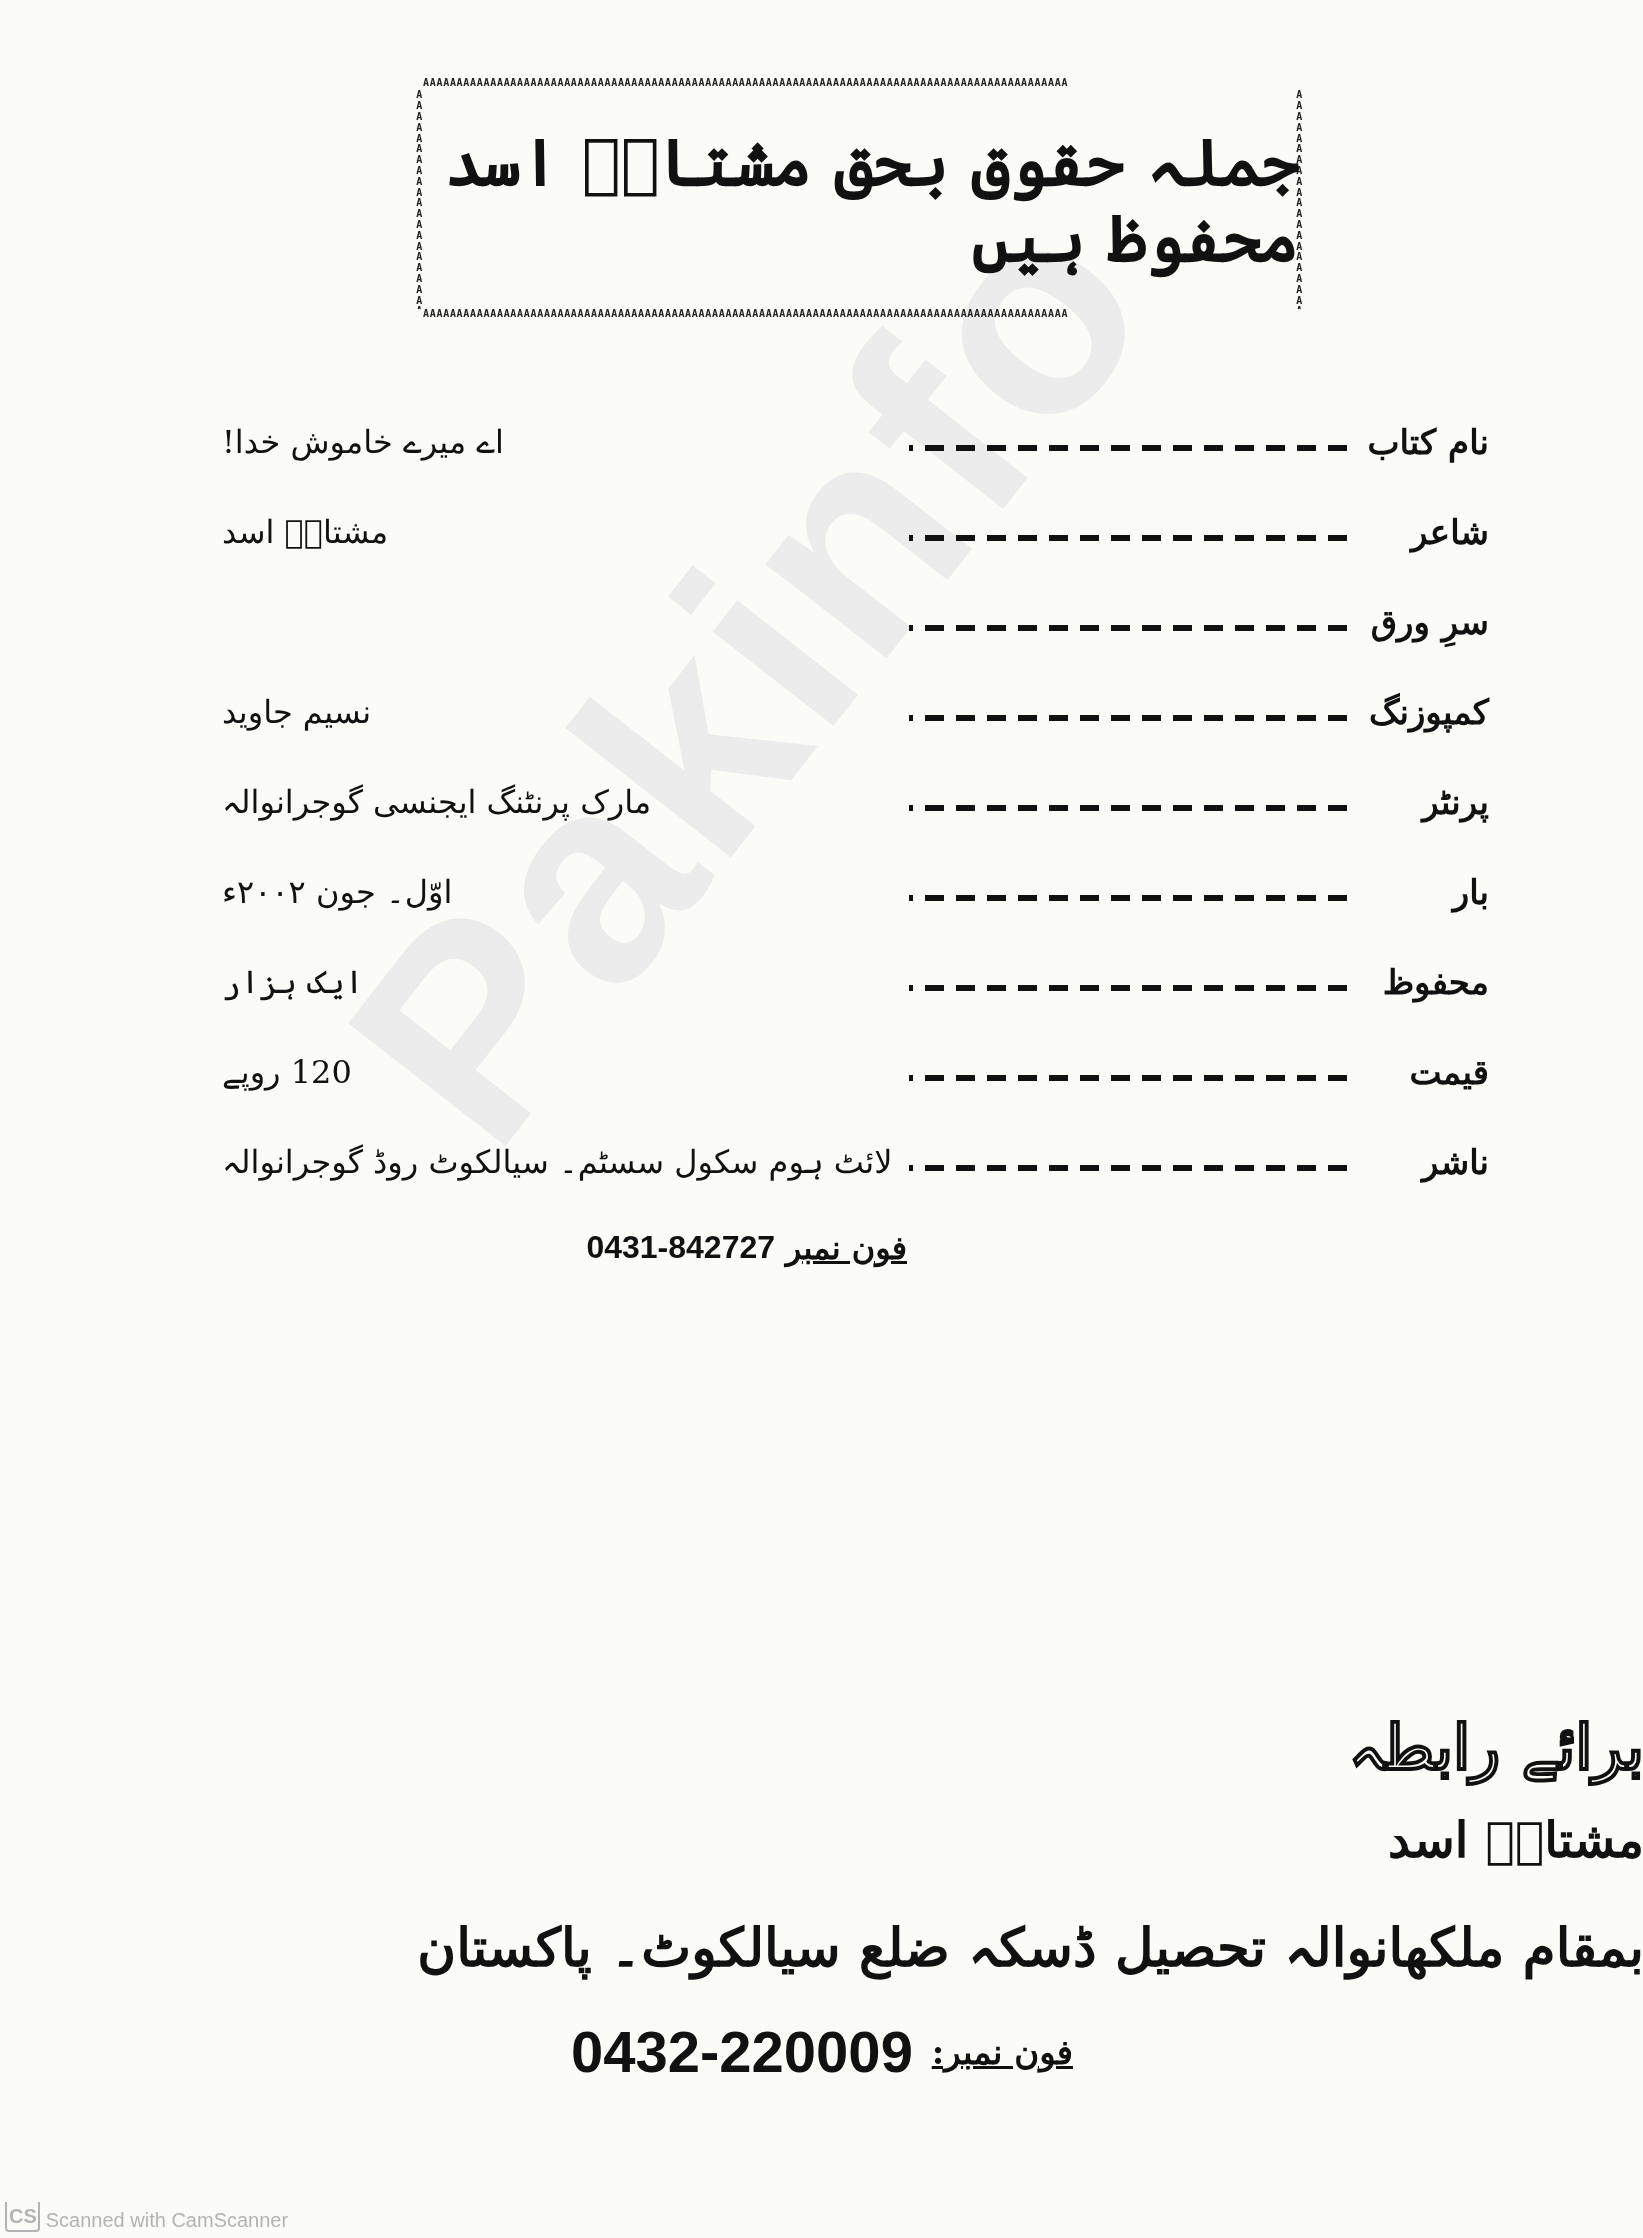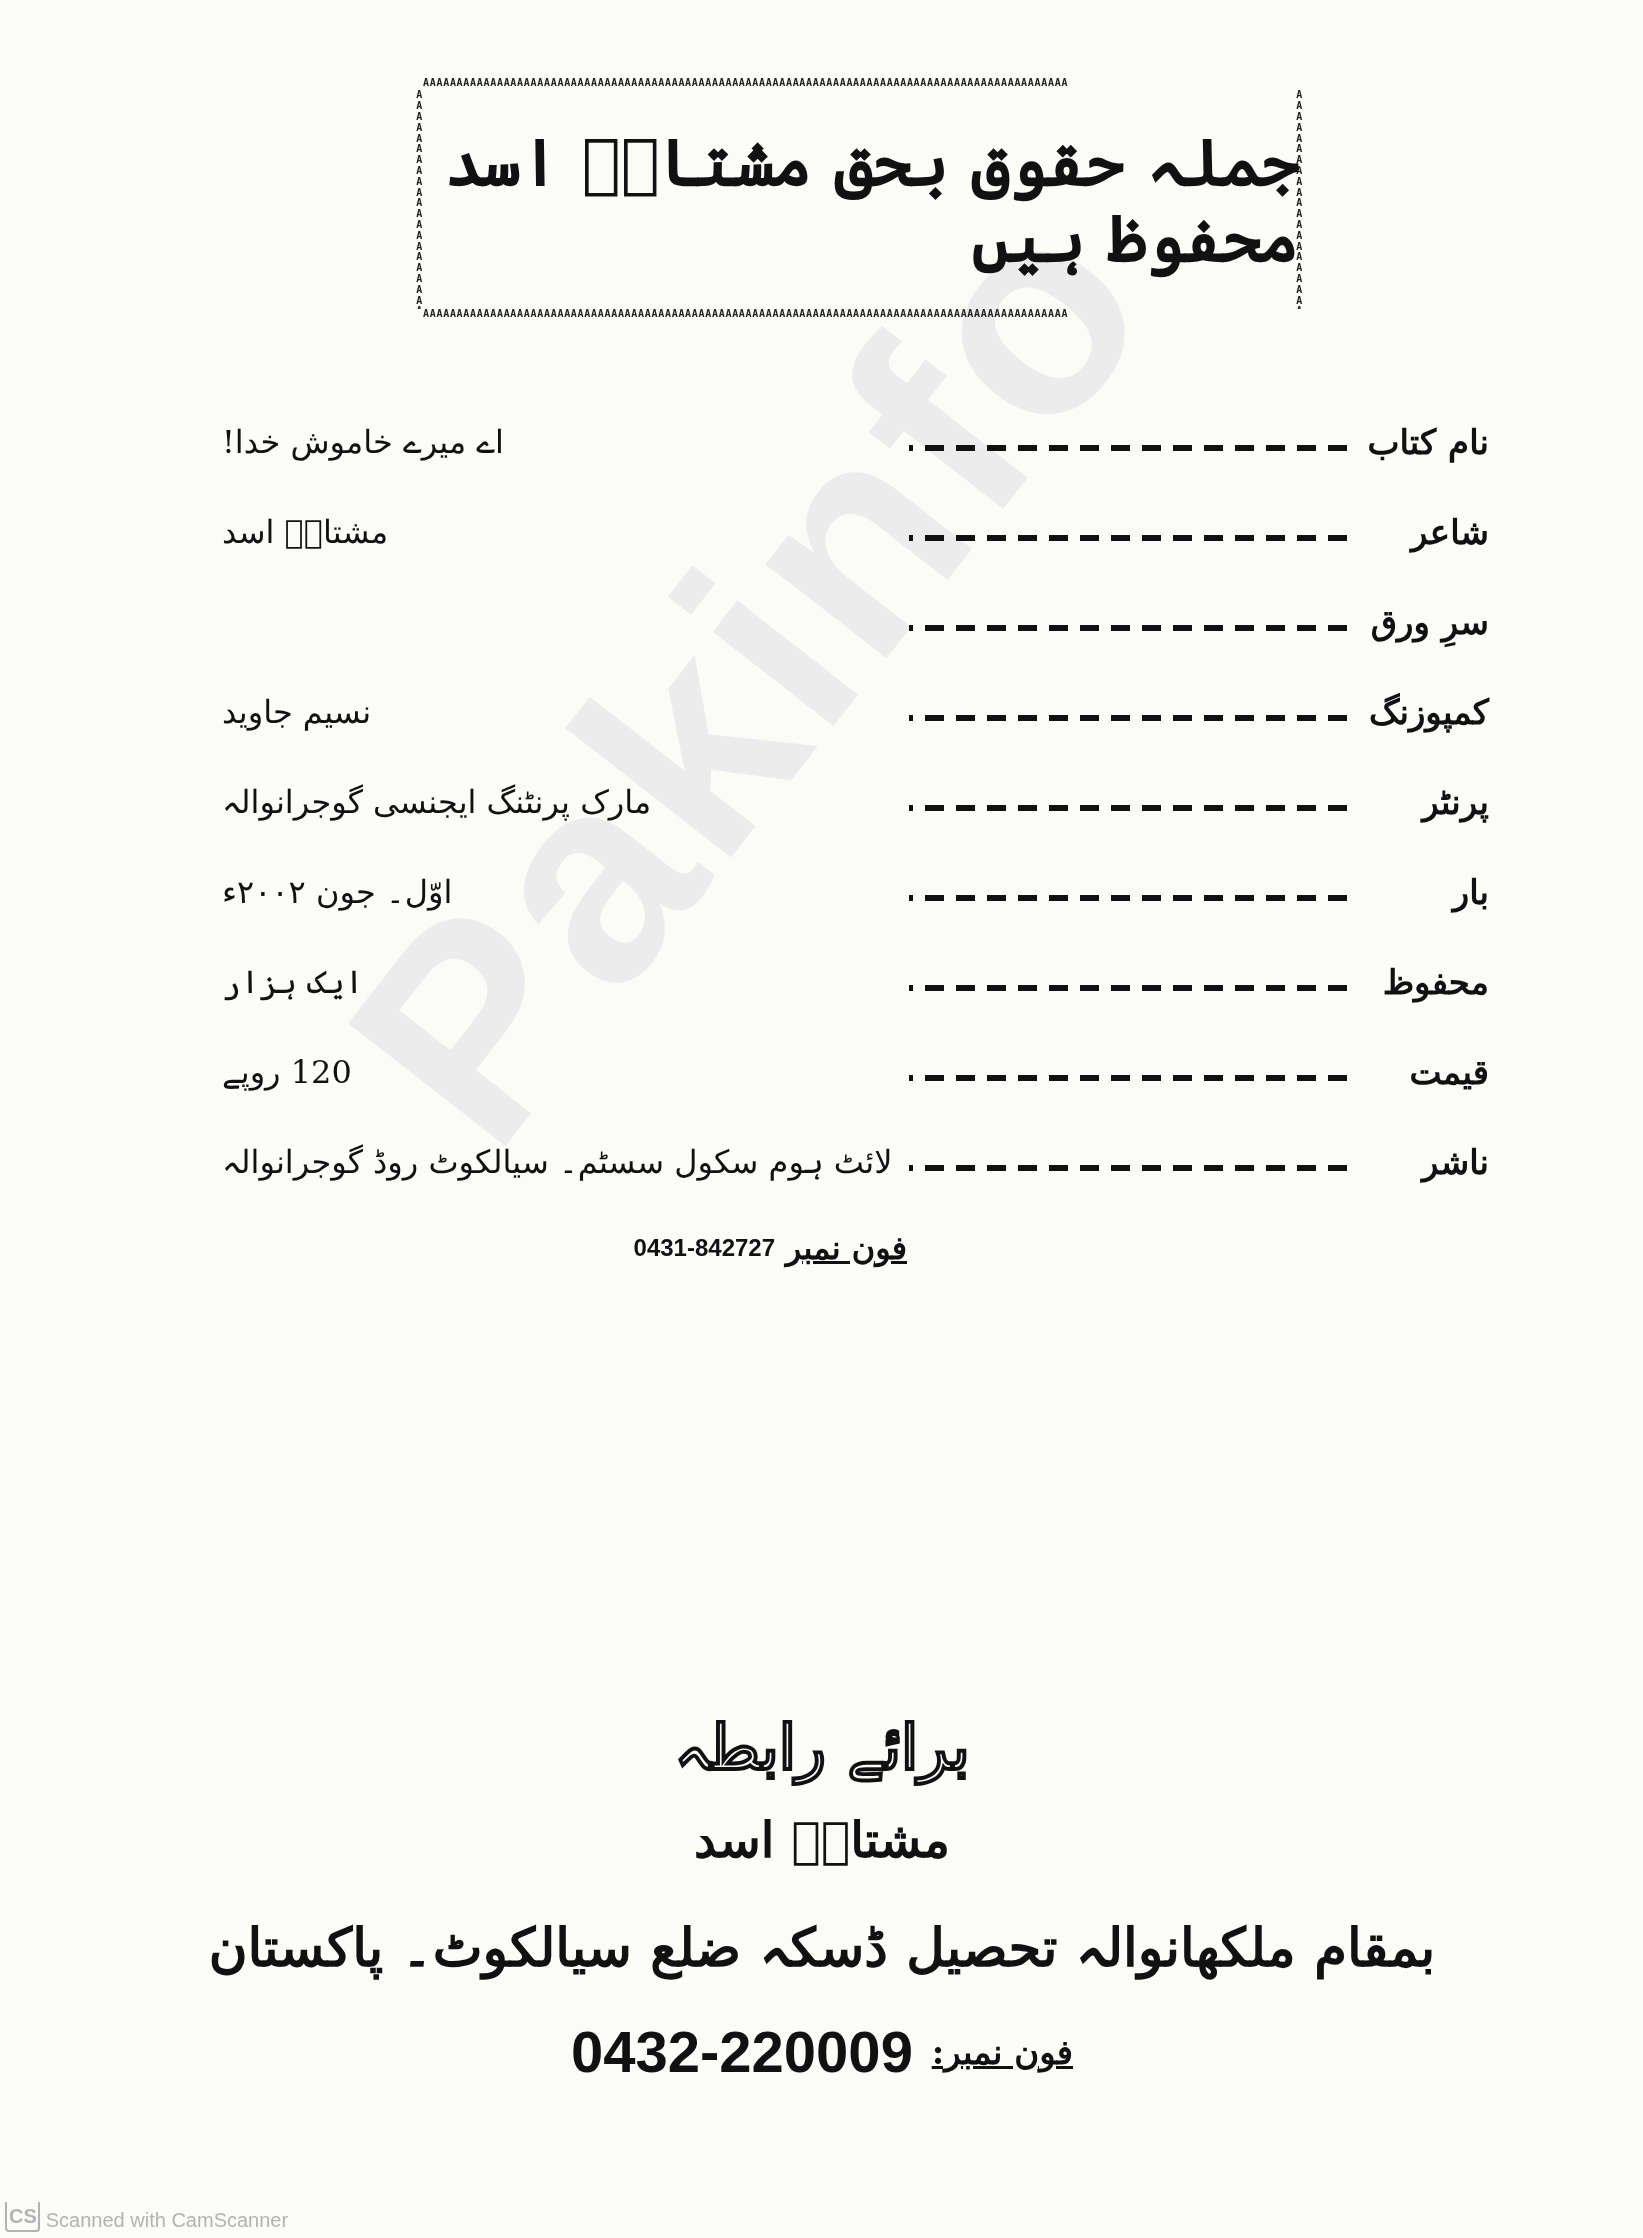--- a/index.html
+++ b/index.html
@@ -68,26 +68,26 @@
     .detail-dashes {
       width: 438px; height: 5.4px; margin: 12px 6.7px 0 9.4px;
       background: repeating-linear-gradient(to left, #111 0 19px, transparent 19px 31px);
     }
     .detail-value { flex: 1; text-align: left; font-size: 32px; }
     .phone-row {
       display: flex; align-items: center; height: 81px;
       margin-right: 582px; font-size: 32px;
     }
     .phone-label { font-family: "DejaVu Serif", serif; font-weight: bold; margin-left: 10.8px; text-decoration: underline; }
-    .phone-number { font-family: "Liberation Sans", sans-serif; font-weight: bold; font-size: 24px; direction: ltr; }
+    .phone-number { font-family: "Liberation Sans", sans-serif; font-weight: bold; font-size: 32px; direction: ltr; }
 
     
     .contact {
       position: absolute; left: 0; right: 0; top: 1711px;
-      text-align: center; direction: rtl; z-index: 1;
+      text-align: right; direction: rtl; z-index: 1;
     }
     .contact-heading {
       font-family: "DejaVu Serif", serif; font-size: 62px; font-weight: bold;
       color: #fbfbf8; -webkit-text-stroke: 2px #111; margin-bottom: 27px;
     }
     .contact-name {
       font-family: "DejaVu Serif", serif; font-size: 49px; font-weight: bold;
       margin-bottom: 47px;
     }
     .contact-address {

